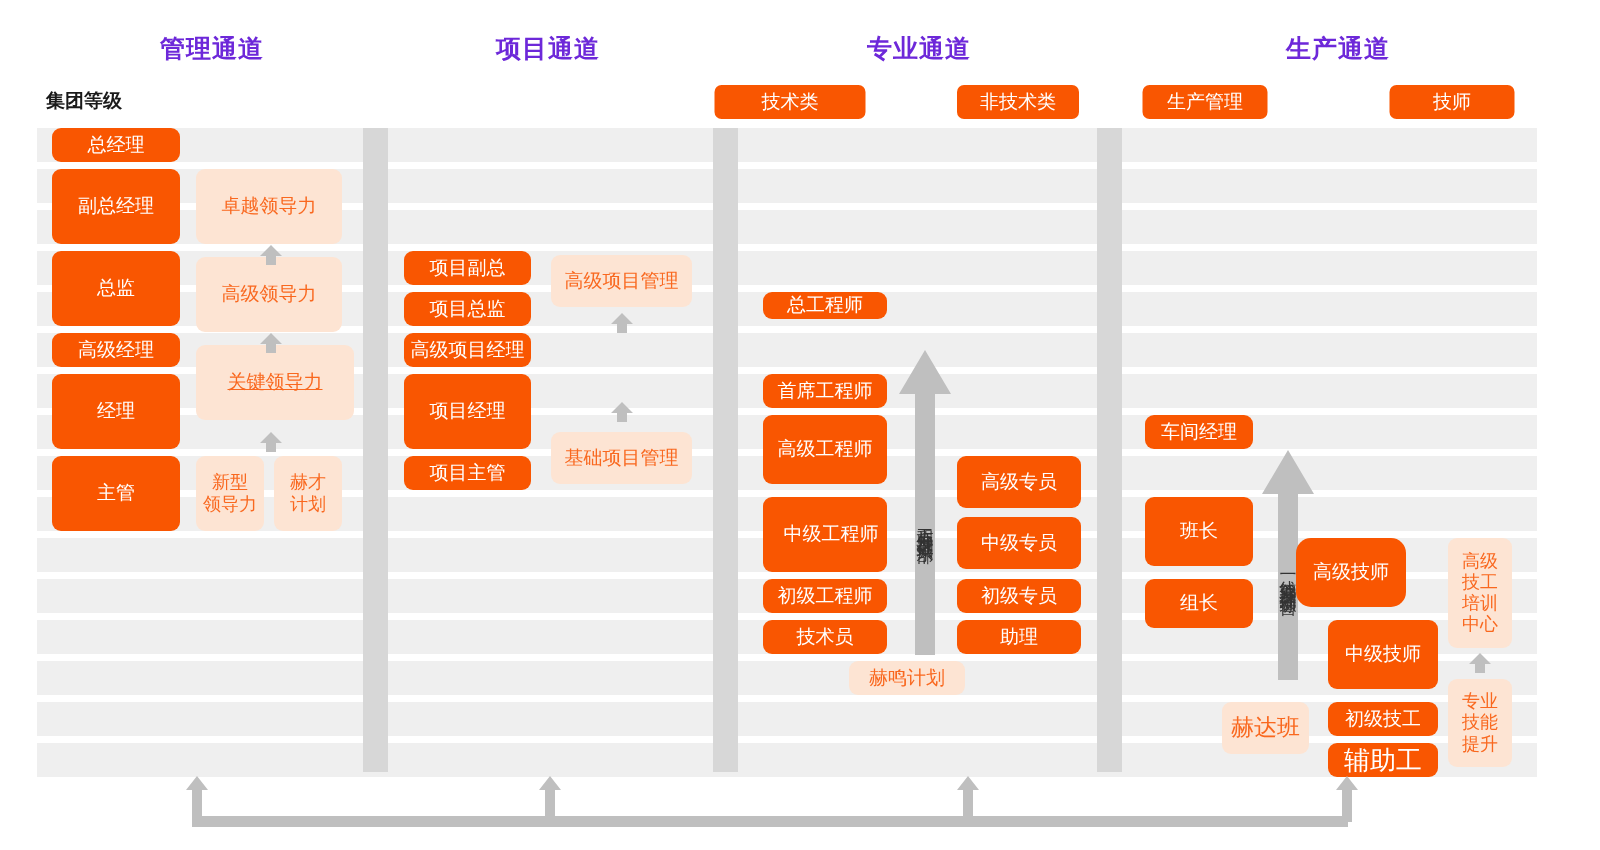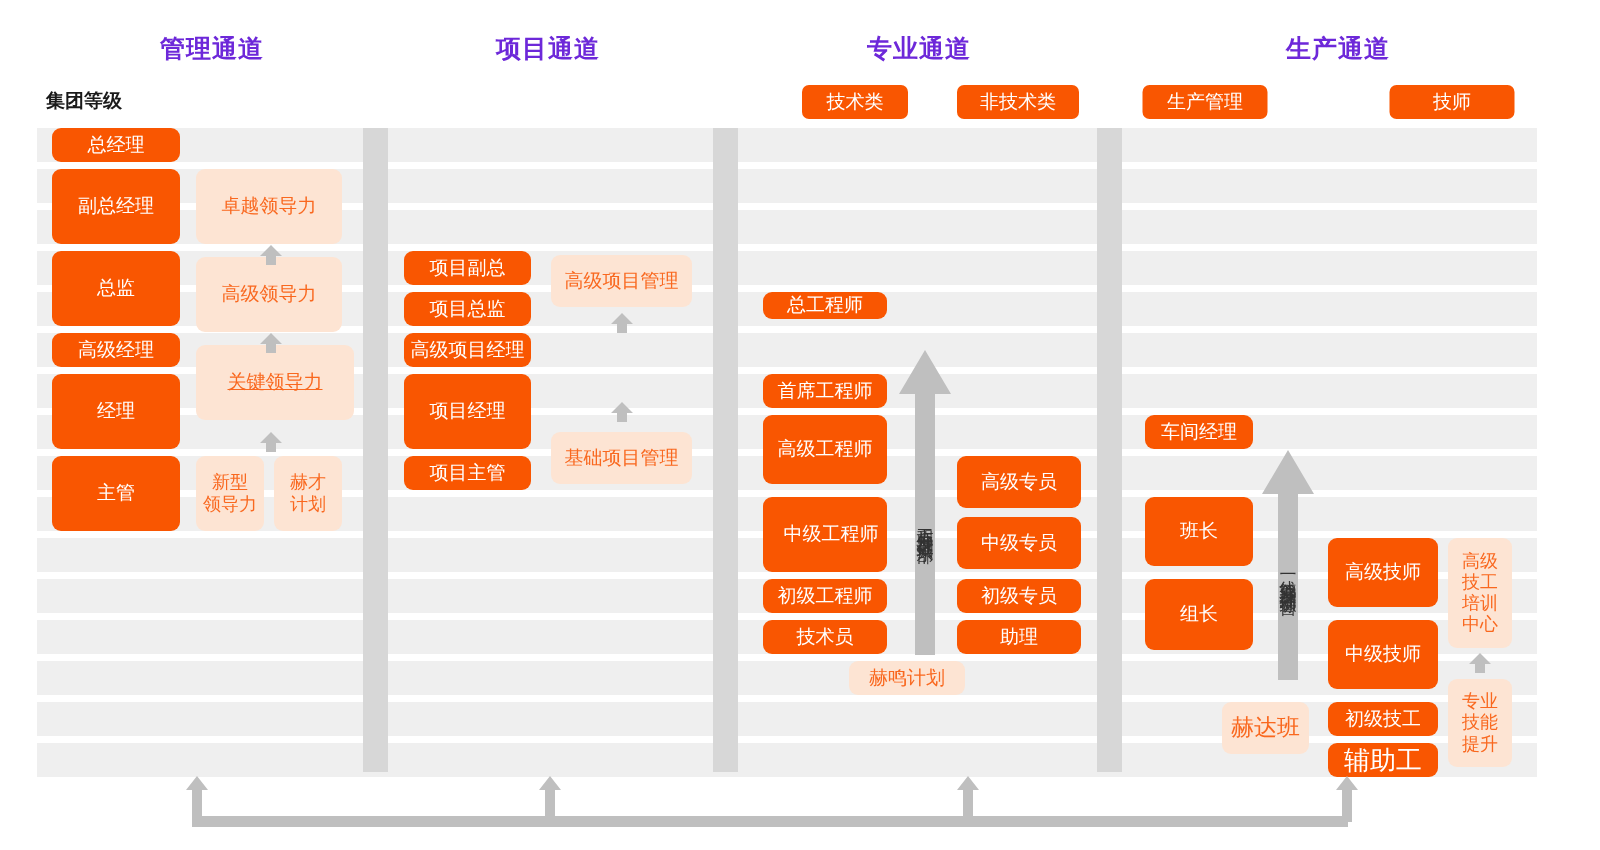--- a/index.html
+++ b/index.html
@@ -122,21 +122,21 @@
   <div class="col-sep" style="left:713px;"></div>
   <div class="col-sep" style="left:1097px;"></div>
 
   <div class="chan-title" style="left:212px;top:32px;">管理通道</div>
   <div class="chan-title" style="left:548px;top:32px;">项目通道</div>
   <div class="chan-title" style="left:919px;top:32px;">专业通道</div>
   <div class="chan-title" style="left:1338px;top:32px;">生产通道</div>
 
   <div class="group-label" style="left:46px;top:88px;">集团等级</div>
 
-  <div class="cat-badge" style="left:855px;top:85px;width:106px;">技术类</div>
+  <div class="cat-badge" style="left:790px;top:85px;width:151px;">技术类</div>
   <div class="cat-badge" style="left:1018px;top:85px;width:122px;">非技术类</div>
   <div class="cat-badge" style="left:1205px;top:85px;width:125px;">生产管理</div>
   <div class="cat-badge" style="left:1452px;top:85px;width:125px;">技师</div>
 
   <div class="box solid" style="left:52px;top:128px;width:128px;height:34px;font-size:19px;">总经理</div>
   <div class="box solid" style="left:52px;top:169px;width:128px;height:75px;font-size:19px;">副总经理</div>
   <div class="box solid" style="left:52px;top:251px;width:128px;height:75px;font-size:19px;">总监</div>
   <div class="box solid" style="left:52px;top:333px;width:128px;height:34px;font-size:19px;">高级经理</div>
   <div class="box solid" style="left:52px;top:374px;width:128px;height:75px;font-size:19px;">经理</div>
   <div class="box solid" style="left:52px;top:456px;width:128px;height:75px;font-size:19px;">主管</div>
@@ -201,32 +201,32 @@
     <svg width="52" height="305" viewBox="0 0 52 305">
       <polygon points="26,0 52,44 36,44 36,305 16,305 16,44 0,44" fill="#bfbfbf"></polygon>
     </svg>
   </div>
   <div class="vtext" style="left:908px;top:400px;width:34px;height:250px;">工程师发展计划俱乐部</div>
 
   <div class="box light" style="left:849px;top:661px;width:116px;height:34px;font-size:19px;">赫鸣计划</div>
 
   <div class="box solid" style="left:1145px;top:415px;width:108px;height:34px;font-size:19px;">车间经理</div>
   <div class="box solid" style="left:1145px;top:497px;width:108px;height:69px;font-size:19px;">班长</div>
-  <div class="box solid" style="left:1145px;top:579px;width:108px;height:71px;font-size:19px;">组长</div>
+  <div class="box solid" style="left:1145px;top:579px;width:108px;height:49px;font-size:19px;">组长</div>
 
   <div class="bigarrow" style="left:1262px;top:450px;">
     <svg width="52" height="230" viewBox="0 0 52 230">
       <polygon points="26,0 52,44 36,44 36,230 16,230 16,44 0,44" fill="#bfbfbf"></polygon>
     </svg>
   </div>
   <div class="vtext" style="left:1271px;top:470px;width:34px;height:212px;">一线管理发展计划训练营</div>
 
   <div class="box light" style="left:1222px;top:702px;width:87px;height:52px;font-size:23px;">赫达班</div>
 
-  <div class="box solid" style="left:1328px;top:538px;width:110px;height:69px;font-size:19px;">高级技师</div>
+  <div class="box solid" style="left:1296px;top:538px;width:110px;height:69px;font-size:19px;border-radius:15px;">高级技师</div>
   <div class="box solid" style="left:1328px;top:620px;width:110px;height:69px;font-size:19px;">中级技师</div>
   <div class="box solid" style="left:1328px;top:702px;width:110px;height:34px;font-size:19px;">初级技工</div>
   <div class="box solid" style="left:1328px;top:743px;width:110px;height:34px;font-size:26px;">辅助工</div>
 
   <div class="box light" style="left:1448px;top:538px;width:64px;height:110px;font-size:18px;">高级
 技工
 培训
 中心</div>
   <div class="box light" style="left:1448px;top:679px;width:64px;height:88px;font-size:18px;">专业
 技能

